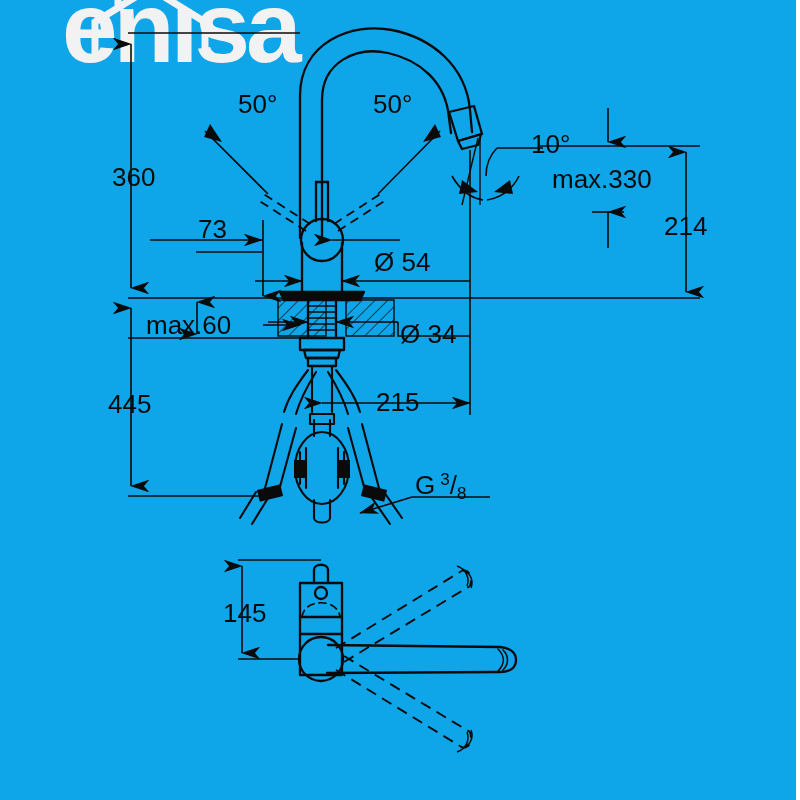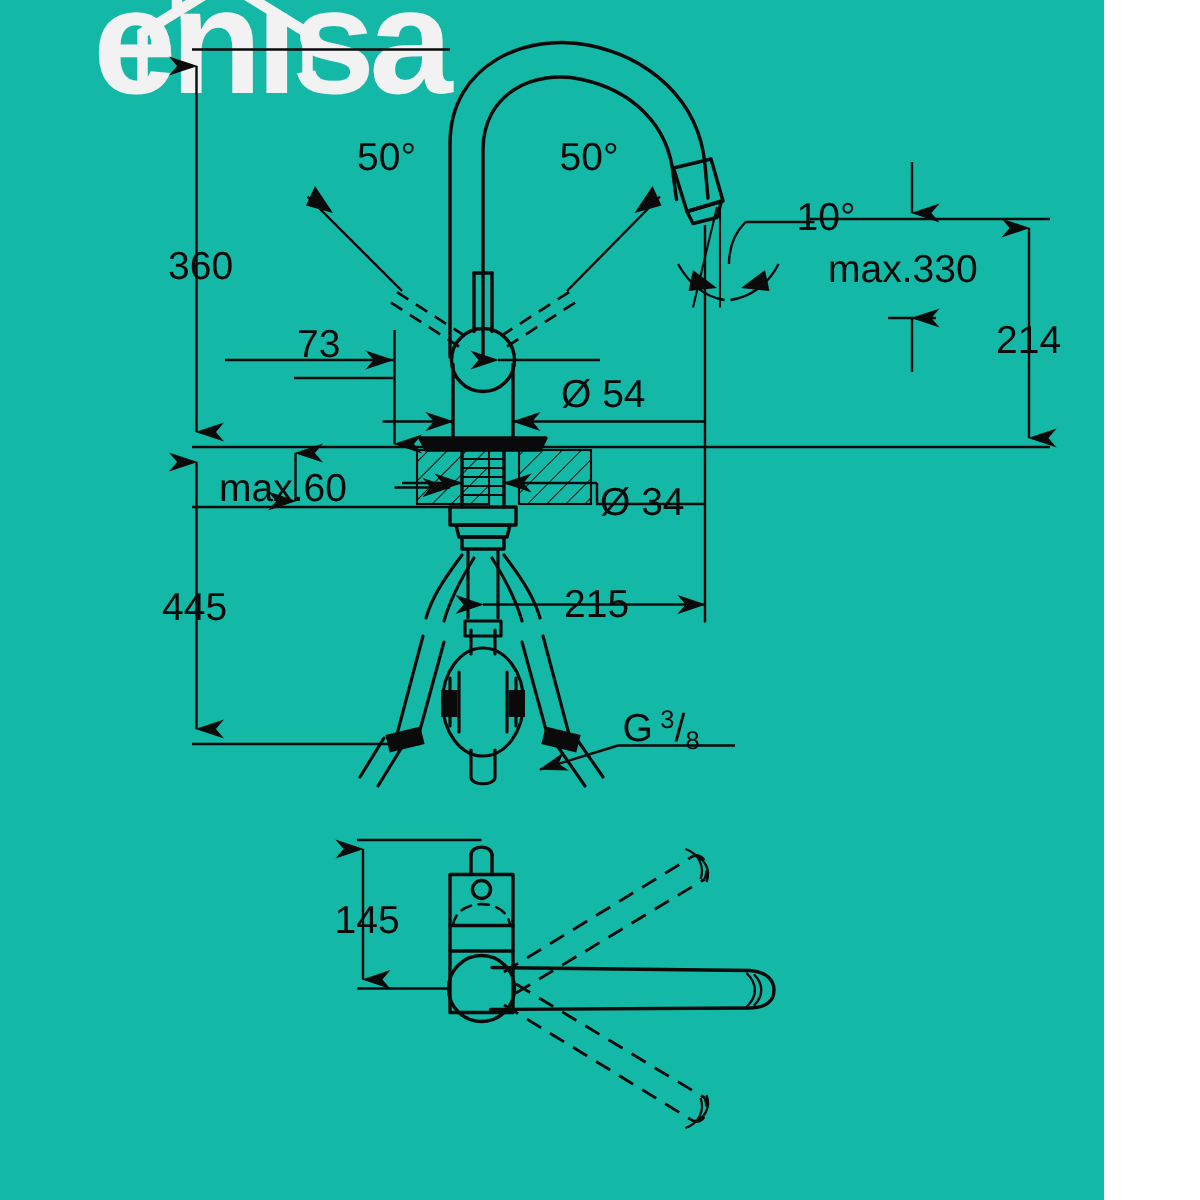--- a/index.html
+++ b/index.html
@@ -5,23 +5,23 @@
   html, body {
     margin: 0;
     padding: 0;
     background: #ffffff;
   }
   body {
     font-family: "Liberation Sans", sans-serif;
   }
   #sheet {
     position: relative;
-    width: 736px;
+    width: 796px;
     height: 800px;
-    background: #14b8a6;
+    background: #0ea5e9;
     overflow: hidden;
   }
   #drawing-svg {
     position: absolute;
     left: 0;
     top: 0;
     width: 800px;
     height: 800px;
   }
   .dimtext {

